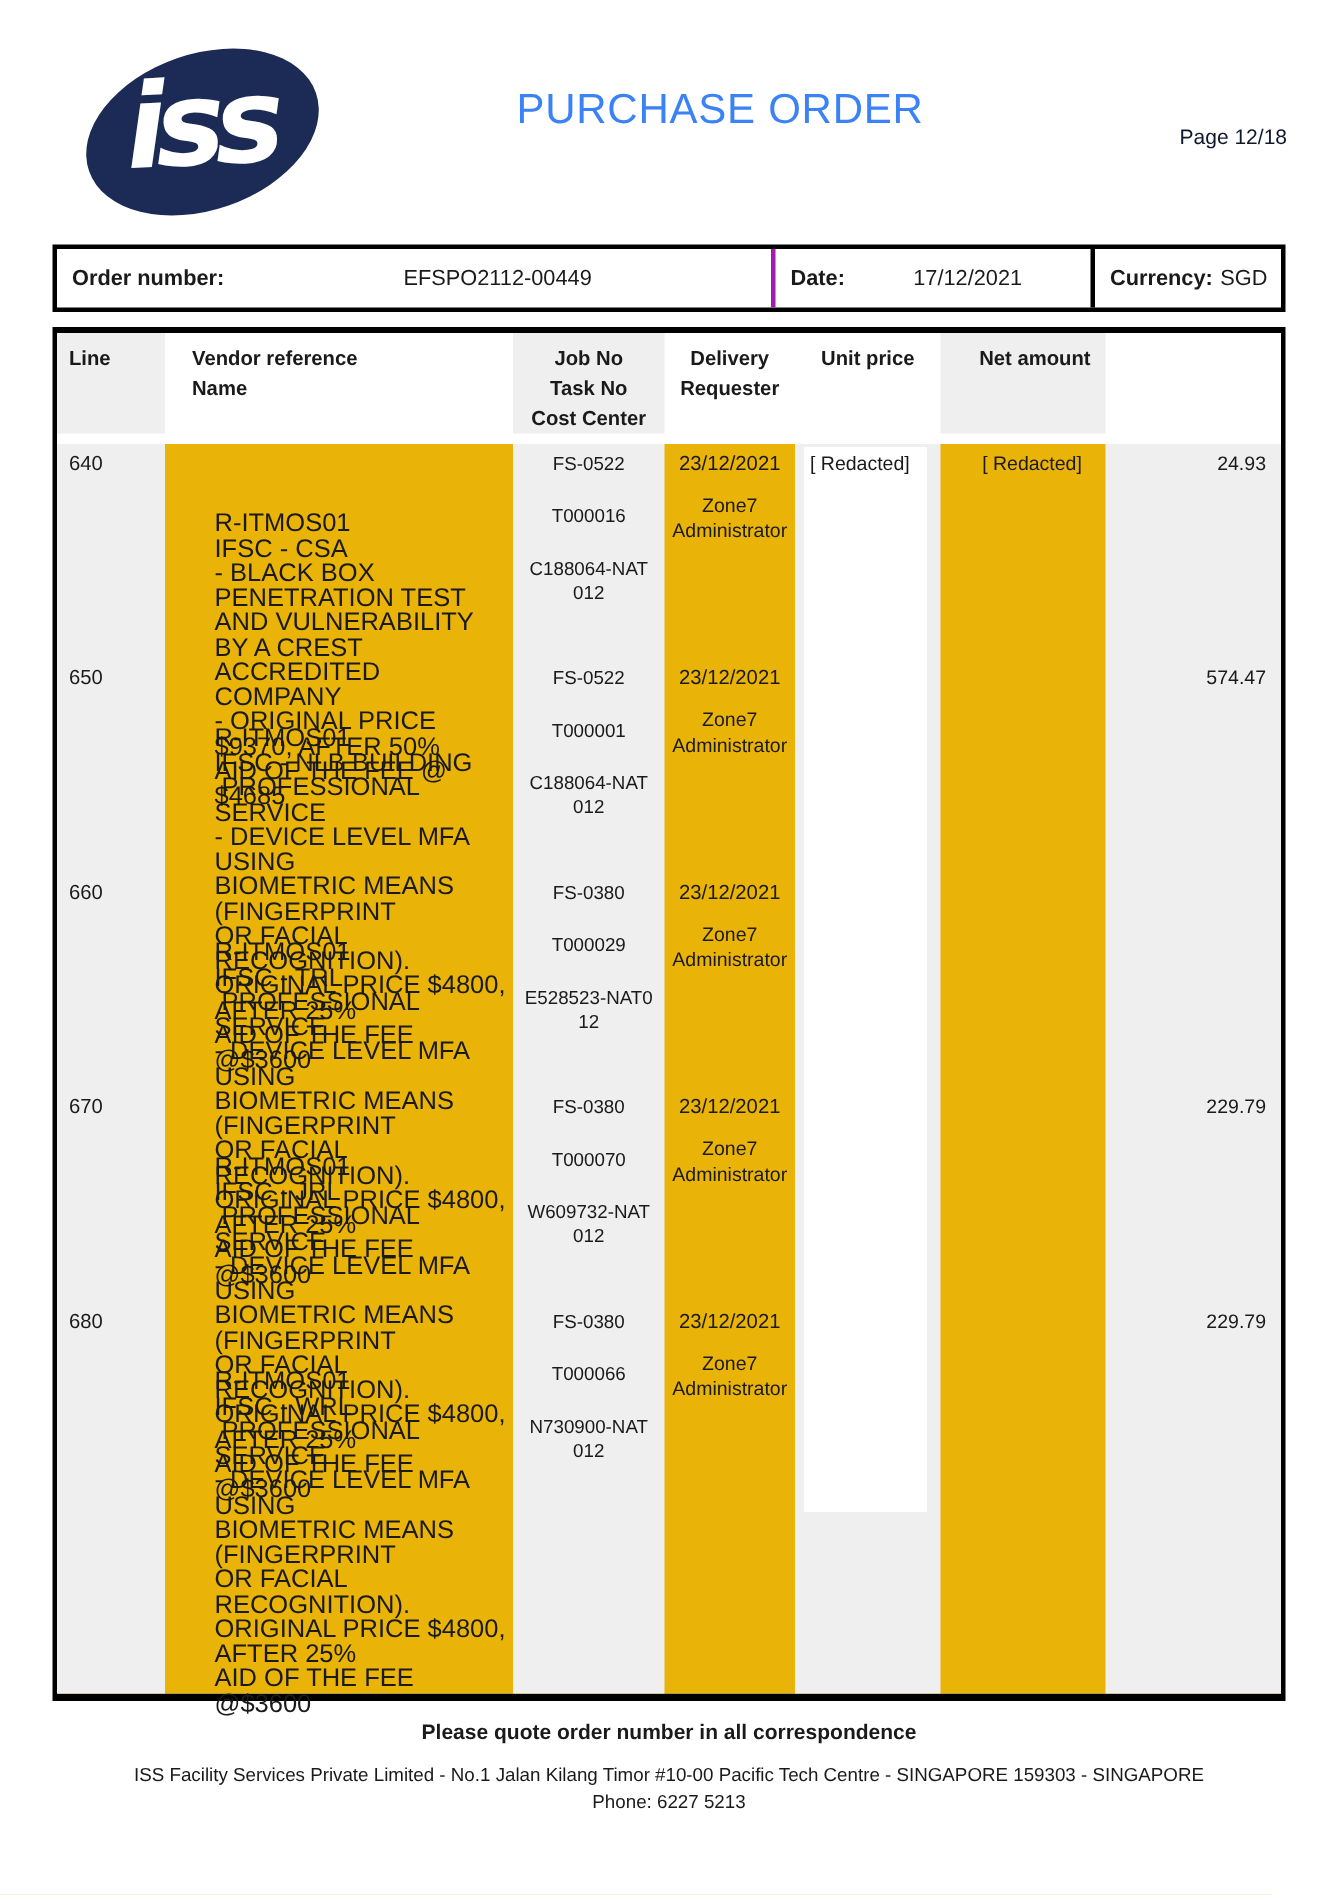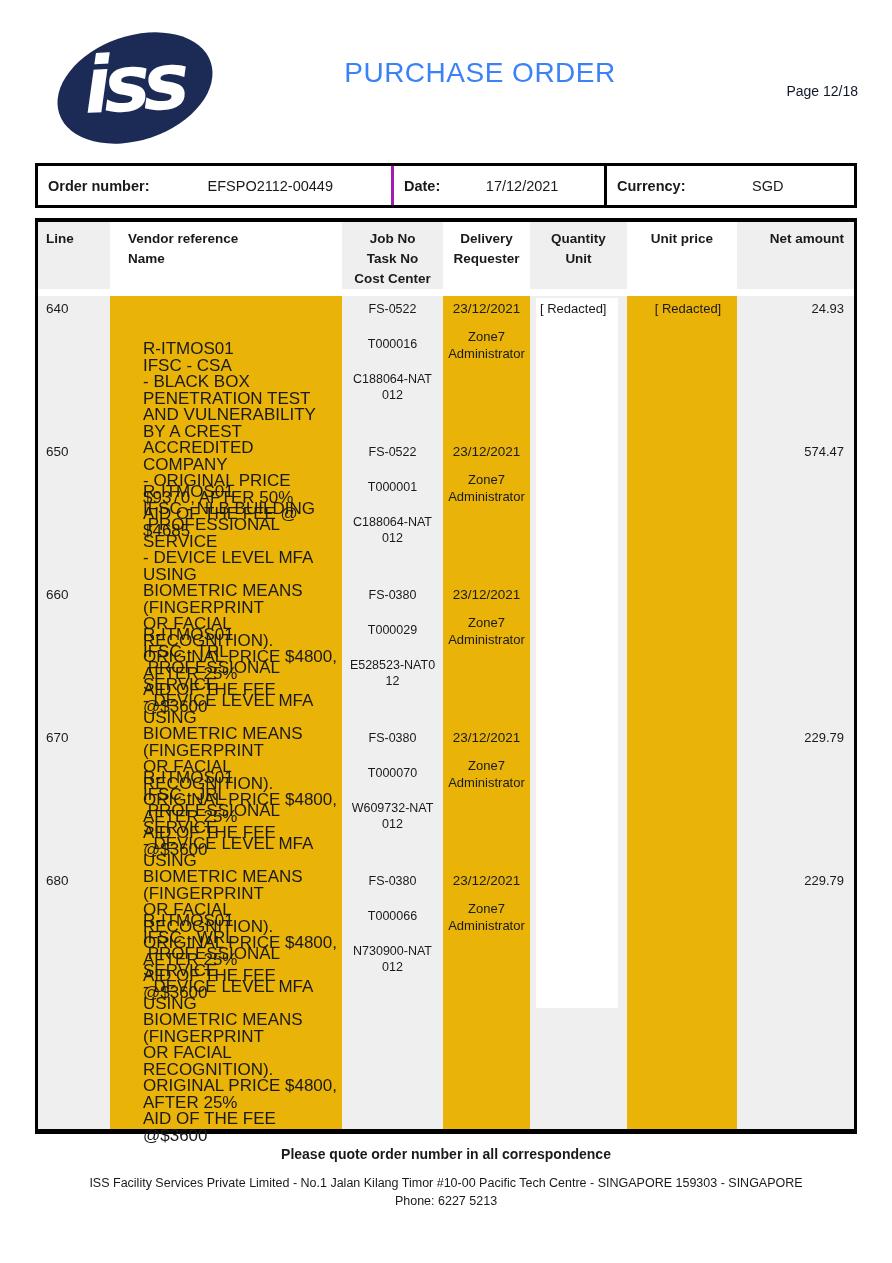--- a/index.html
+++ b/index.html
@@ -49,21 +49,21 @@
     font-size:14px;color:#0f172a;
   }
   
   .order-bar{
     position:absolute;left:35px;top:163px;width:822px;height:45px;
     border:3px solid #000;
     display:flex;align-items:stretch;
     font-size:14.5px;
   }
   .order-bar .cell{display:flex;align-items:center;padding-left:10px;}
-  .order-bar .c1{width:353px;border-radius:19px;}
+  .order-bar .c1{width:476px;border-radius:19px;}
   .order-bar .c2{width:213px;border-left:3px solid #a21caf;}
   .order-bar .c3{flex:1;border-left:3px solid #000;}
   .order-bar .lbl{font-weight:bold;white-space:nowrap;}
   .order-bar .val{flex:1;text-align:center;white-space:nowrap;}
   .order-bar .c3 .val{padding-right:4px;}
   
   .po-table{
     position:absolute;left:35px;top:218px;width:822px;height:916px;
     border:3px solid #000;
     border-top-width:4px;border-bottom-width:5px;
@@ -158,22 +158,20 @@
   <div class="po-table">
     <div class="thead grid-cols">
       <div class="th-line">Line</div>
       <div class="th-vendor">Vendor reference
 Name</div>
       <div class="th-job">Job No
 Task No
 Cost Center</div>
       <div class="th-delivery">Delivery
 Requester</div>
-      <div class="th-qty">Quantity
-Unit</div>
       <div class="th-price">Unit price</div>
       <div class="th-net">Net amount</div>
     </div>
     <div class="head-gap"></div>
     <div class="tbody">
       <div class="stripe s1"></div>
       <div class="stripe s3"></div>
       <div class="stripe s5"></div>
       <div class="stripe s7"></div>
       <div class="qty-box"></div>

